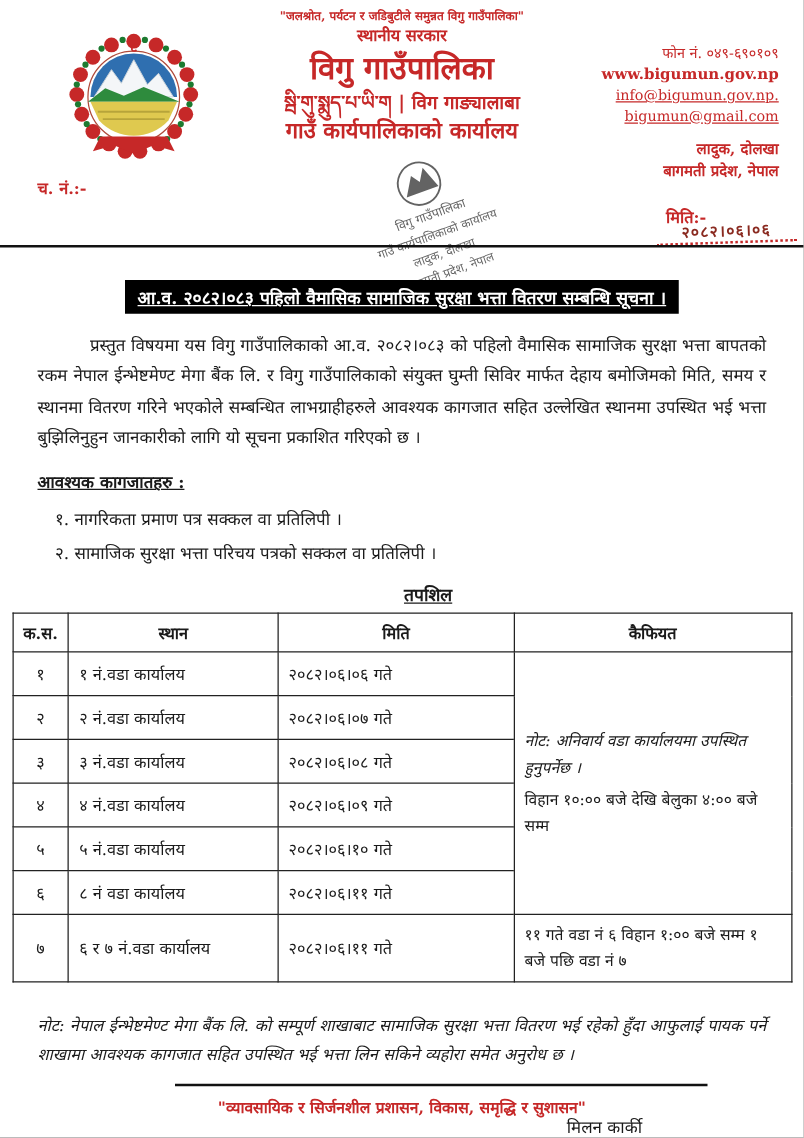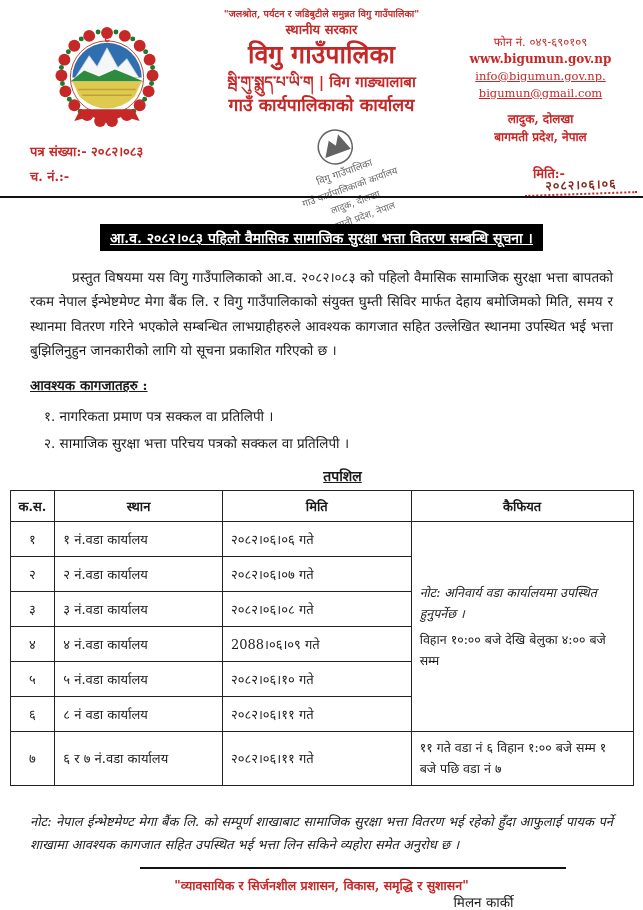--- a/index.html
+++ b/index.html
@@ -11,21 +11,21 @@
   .red { color:#c62828; }
   
   .header { position:relative; padding-top:8px; height:130px; z-index:1; }
   .logo { position:absolute; left:50px; top:26px; width:114px; height:104px; }
   .header-center { width:340px; margin:0 auto; text-align:center; line-height:1.25; }
   .tagline { font-size:9.5px; font-weight:bold; }
   .govt-line { font-size:13px; font-weight:bold; margin-top:2px; }
   .muni-name { font-size:25px; font-weight:bold; margin-top:1px; }
   .tibetan-line { font-size:15px; font-weight:bold; margin-top:3px; }
   .office-line { font-size:17.5px; font-weight:bold; margin-top:3px; }
-  .header-right { position:absolute; right:20px; top:34px; width:165px; font-size:11.5px; line-height:1.45; text-align:center; }
+  .header-right { position:absolute; right:20px; top:34px; width:165px; font-size:11.5px; line-height:1.45; text-align:right; }
   .header-right .site { font-weight:bold; font-size:12px; }
   .header-right .mail { text-decoration:underline; }
   .header-right .addr { margin-top:10px; font-weight:bold; font-size:12px; }
   
   .meta { position:relative; padding:2px 30px 0; height:52px; z-index:1; }
   .meta-left div { font-size:13px; font-weight:bold; line-height:1.9; }
   .date-label { position:absolute; right:78px; top:26px; font-size:13px; font-weight:bold; }
   .date-value {
     position:absolute; right:6px; top:38px; width:112px; z-index:2;
     font-size:12.5px; font-weight:bold; letter-spacing:1px; color:#8a2a20;
@@ -139,21 +139,20 @@
       <div class="site">www.bigumun.gov.np</div>
       <div class="mail">info@bigumun.gov.np.</div>
       <div class="mail">bigumun@gmail.com</div>
       <div class="addr">लादुक, दोलखा</div>
       <div class="addr" style="margin-top:0">बागमती प्रदेश, नेपाल</div>
     </div>
   </div>
 
   <div class="meta">
     <div class="meta-left red">
-      <div>पत्र संख्या:- २०८२।०८३</div>
       <div>च. नं.:-</div>
     </div>
     <div class="date-label red">मिति:-</div>
     <div class="date-value">२०८२।०६।०६</div>
   </div>
   <hr class="divider">
 
   <svg class="stamp" viewBox="0 0 140 150" xmlns="http://www.w3.org/2000/svg">
     <g transform="rotate(-20 70 75)" fill="#3d3d3d" font-family="inherit">
       <circle cx="70" cy="26" r="17" fill="none" stroke="#3d3d3d" stroke-width="1.5"></circle>
@@ -208,21 +207,21 @@
         <td>२०८२।०६।०७ गते</td>
       </tr>
       <tr>
         <td class="c">३</td>
         <td>३ नं.वडा कार्यालय</td>
         <td>२०८२।०६।०८ गते</td>
       </tr>
       <tr>
         <td class="c">४</td>
         <td>४ नं.वडा कार्यालय</td>
-        <td>2088।०६।०९ गते</td>
+        <td>२०८२।०६।०९ गते</td>
       </tr>
       <tr>
         <td class="c">५</td>
         <td>५ नं.वडा कार्यालय</td>
         <td>२०८२।०६।१० गते</td>
       </tr>
       <tr>
         <td class="c">६</td>
         <td>८ नं वडा कार्यालय</td>
         <td>२०८२।०६।११ गते</td>

